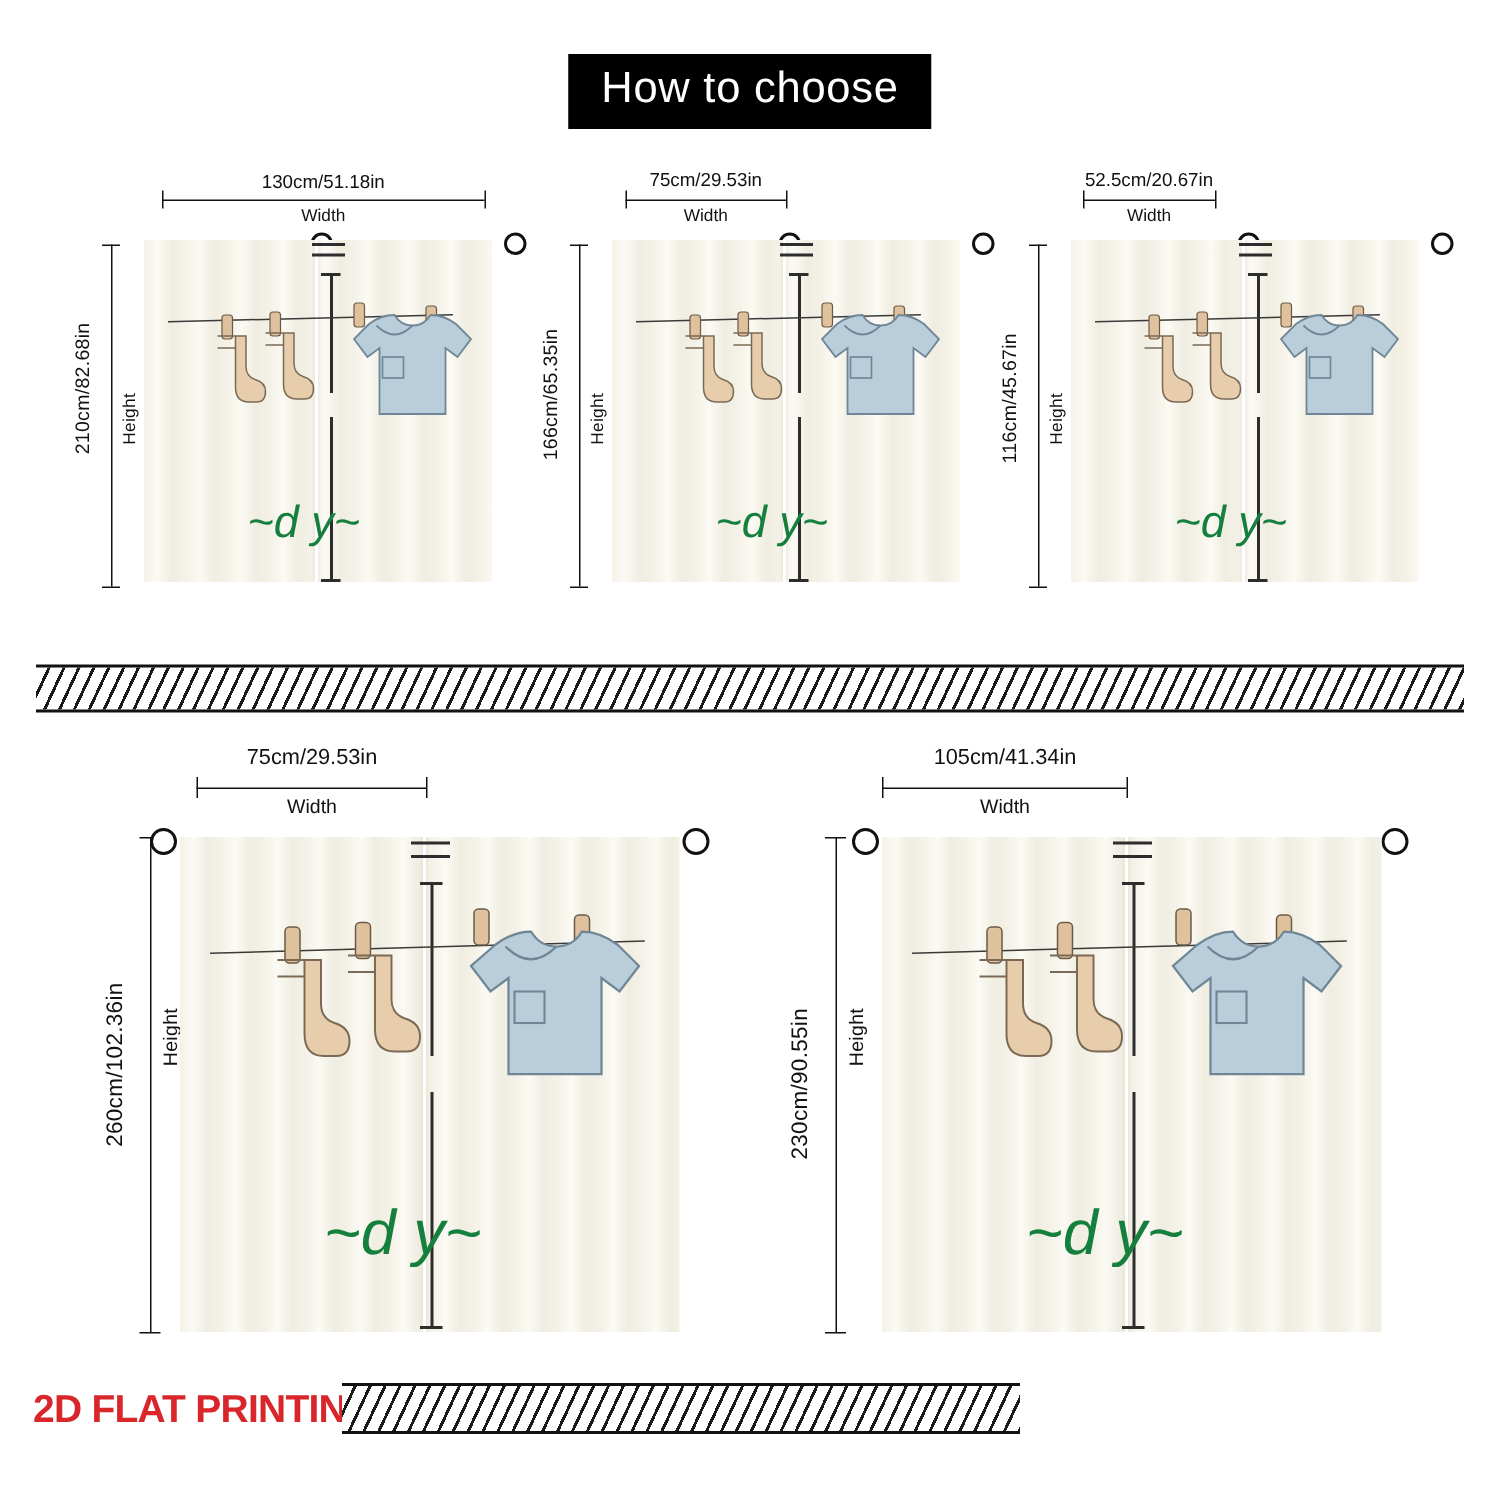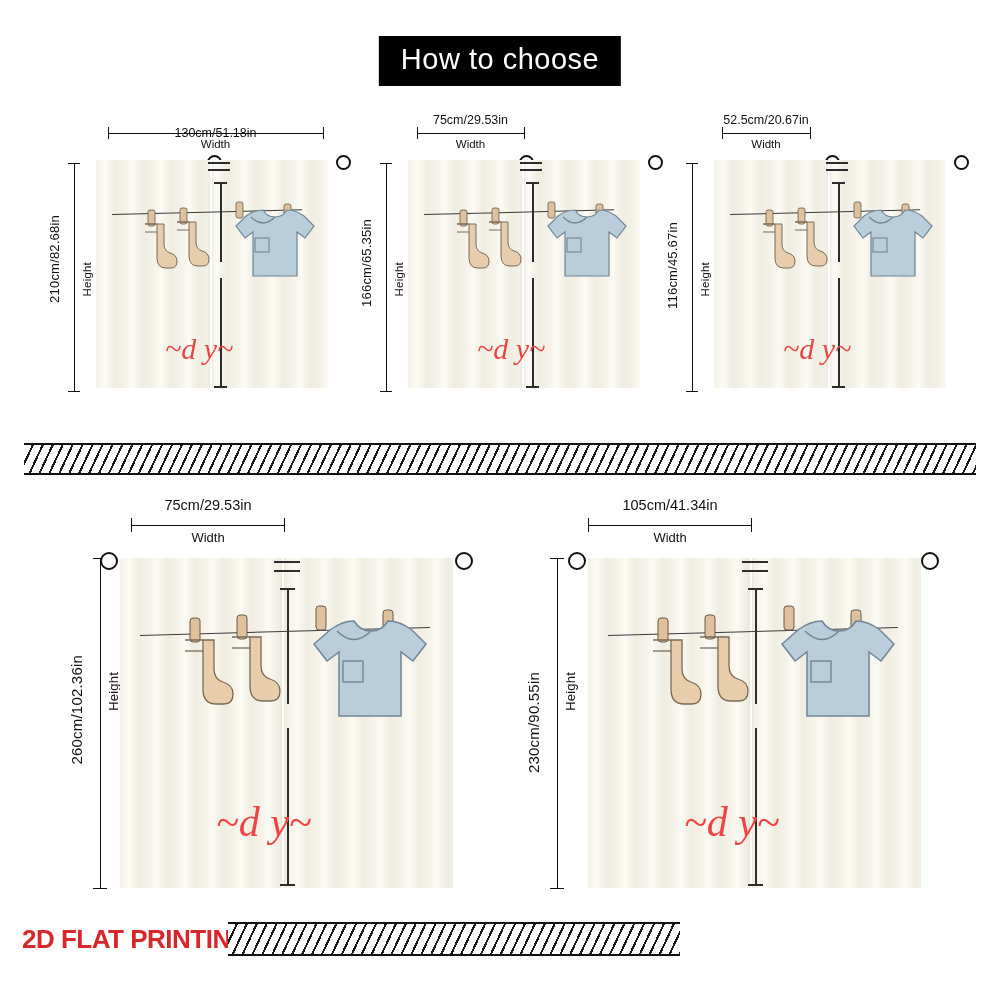--- a/index.html
+++ b/index.html
@@ -181,37 +181,37 @@
     font-size: 26px;
     font-weight: bold;
     letter-spacing: -0.5px;
     white-space: nowrap;
     font-family: "Liberation Sans", sans-serif;
   }
 
   
   .script {
     position: absolute;
-    font-family: Liberation Serif, serif;
+    font-family: Liberation Sans, sans-serif;
     font-style: italic;
-    color: #ef4444;
+    color: #15803d;
     white-space: nowrap;
   }
 </style>
 </head>
 <body>
 
 <div class="title-bar">How to choose</div>
 
 <div class="panel">
 
   <div class="h-line" style="left:108px; top:133px; width:215px;"></div>
   <div class="cap-v" style="left:108px; top:127px; height:12px;"></div>
   <div class="cap-v" style="left:323px; top:127px; height:12px;"></div>
-  <div class="meas-label" style="left:108px; top:126px; width:215px;">130cm/51.18in</div>
+  <div class="meas-label" style="left:108px; top:114px; width:215px;">130cm/51.18in</div>
   <div class="meas-sub" style="left:108px; top:138px; width:215px;">Width</div>
 
   <div class="v-line" style="left:74px; top:163px; height:228px;"></div>
   <div class="cap-h" style="left:68px; top:163px; width:12px;"></div>
   <div class="cap-h" style="left:68px; top:391px; width:12px;"></div>
   <div class="vert-text" style="left:47px; top:215px;">210cm/82.68in</div>
   <div class="vert-text sub" style="left:81px; top:262px;">Height</div>
 
   <div class="ring" style="left:207px; top:155px; width:11px; height:11px;"></div>
   <div class="ring" style="left:336px; top:155px; width:11px; height:11px;"></div>

